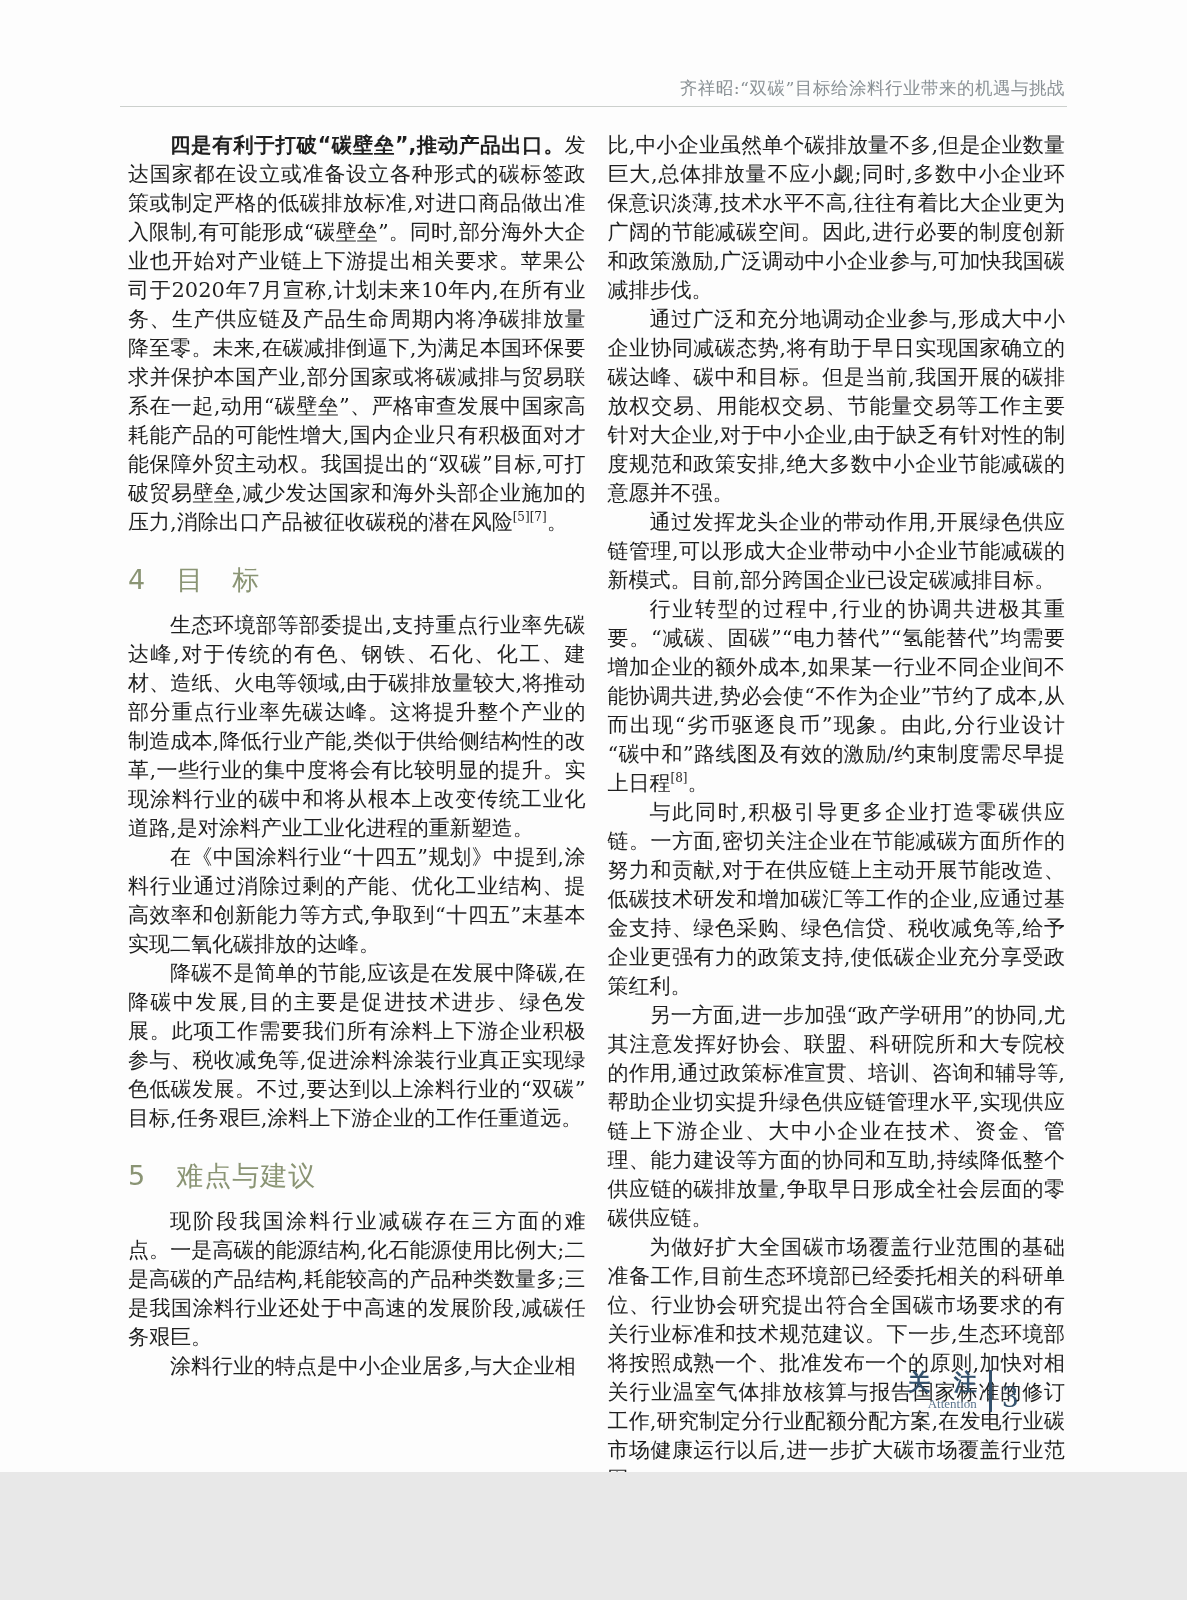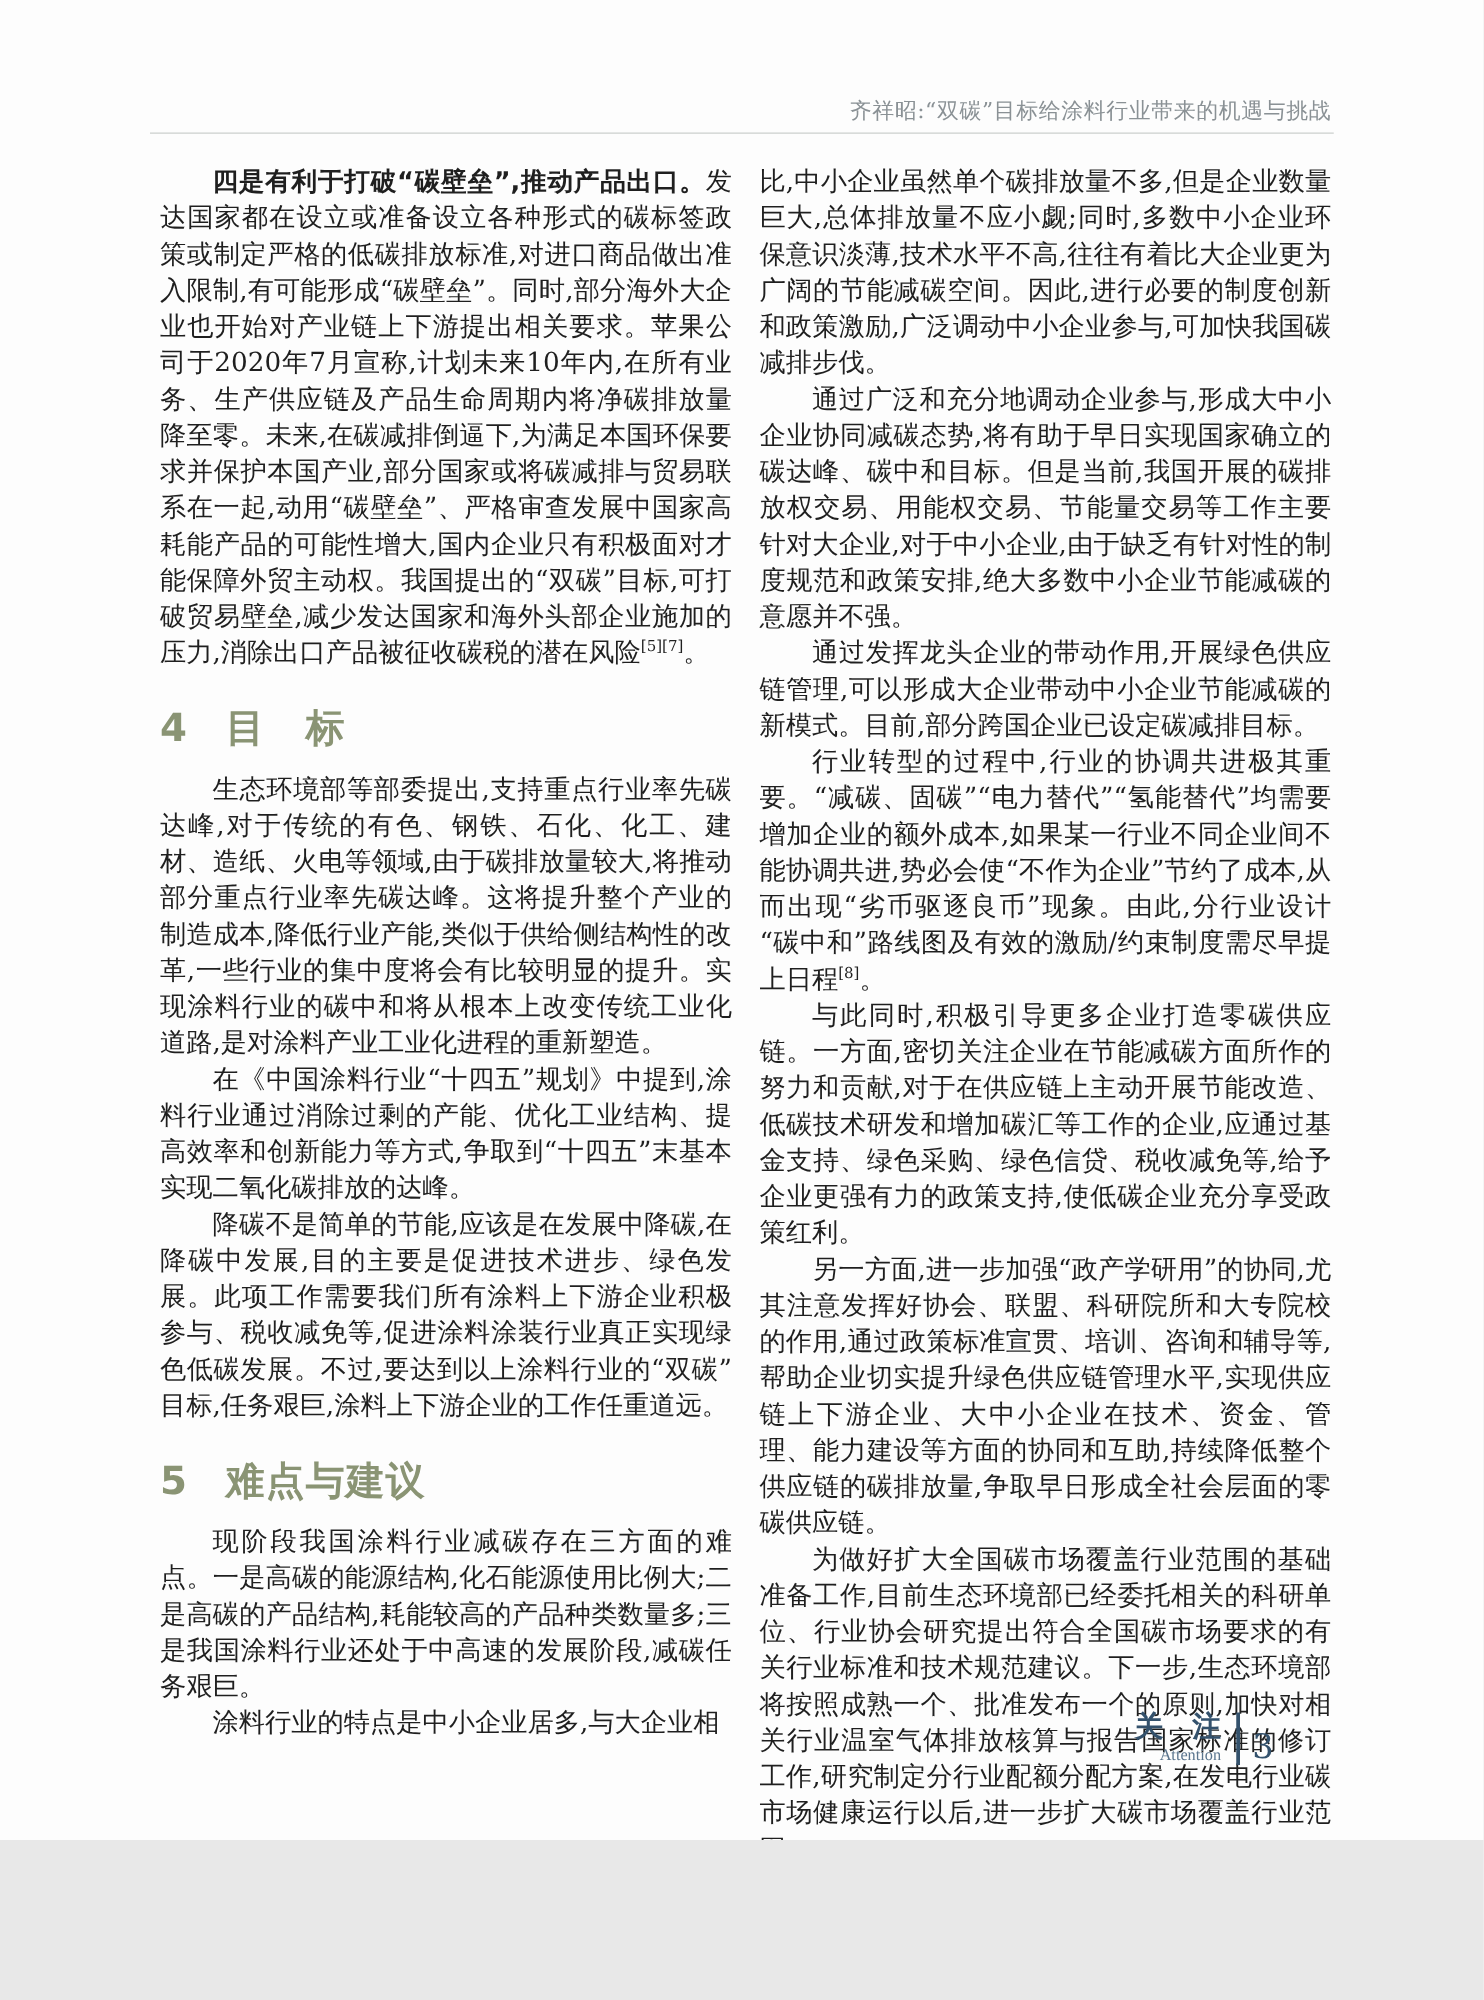--- a/index.html
+++ b/index.html
@@ -41,22 +41,22 @@
     font-size:21px;
     line-height:29px;
     text-align:justify;
     text-indent:2em;
   }
   .col p.no-indent{text-indent:0;}
   .lead-bold{font-weight:700;font-family:"DejaVu Sans","Liberation Sans",sans-serif;font-size:20.5px;}
   sup.ref{font-size:12px;line-height:0;vertical-align:super;}
   h2.sec{
     margin:25px 0 13px;
-    font-size:31px;
-    font-weight:700;
+    font-size:27px;
+    font-weight:400;
     color:var(--green);
     font-family:"DejaVu Sans","Liberation Sans",sans-serif;
     letter-spacing:1px;
   }
   h2.sec .h-num{margin-right:30px;}
   
   .footer{
     position:absolute;right:168px;bottom:60px;
     display:flex;align-items:stretch;
     color:var(--footer-blue);

